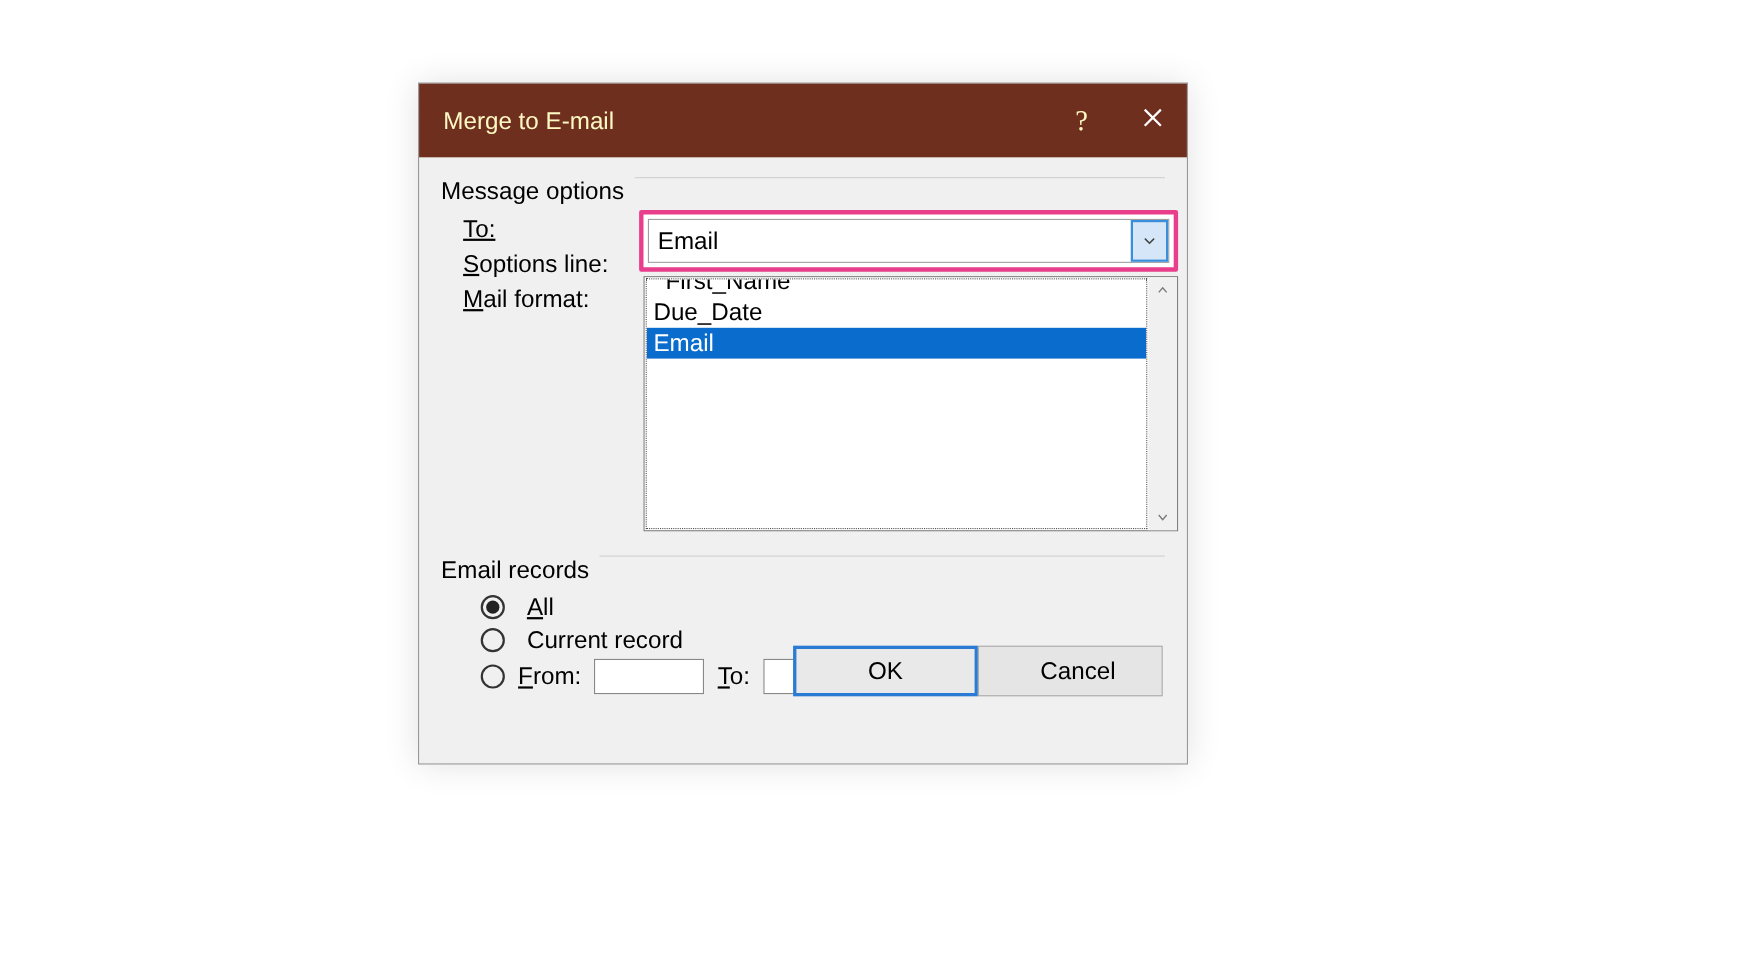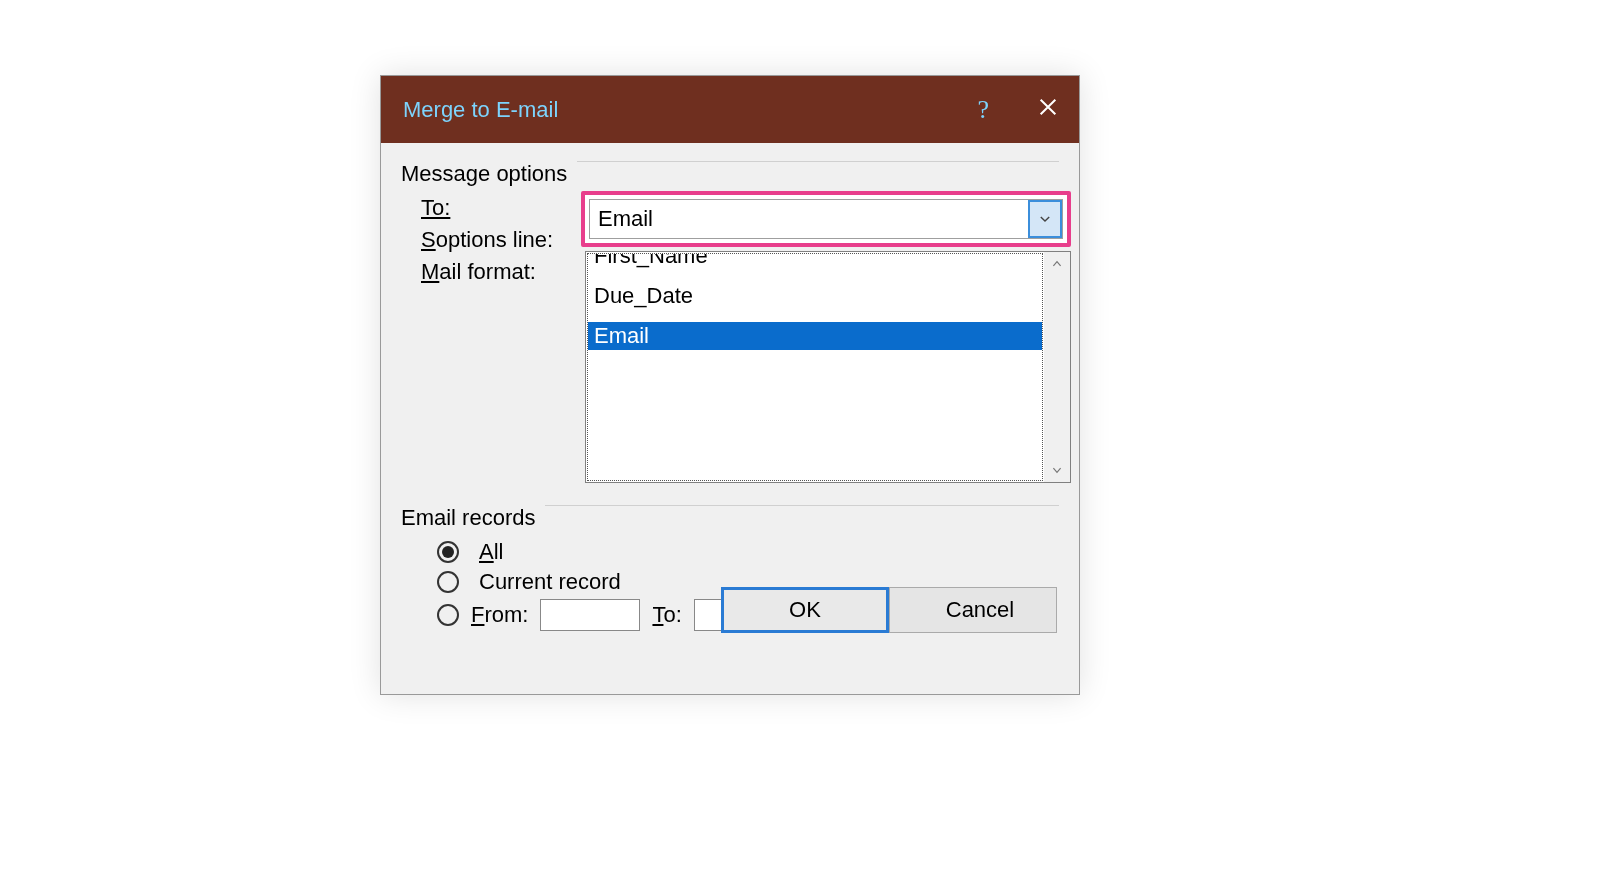--- a/index.html
+++ b/index.html
@@ -17,21 +17,21 @@
     top: 75px;
     width: 700px;
     height: 620px;
     background: #f0f0f0;
     border: 1px solid #999;
     box-shadow: 0 0 30px rgba(0,0,0,0.12);
   }
   .titlebar {
     height: 67px;
     background: #6f2f1f;
-    color: #7dd3fc;
+    color: #fef9c3;
     display: flex;
     align-items: center;
     padding: 0 20px 0 22px;
     font-size: 22px;
   }
   .titlebar-title { flex: 1; }
   .titlebar-icons { display: flex; gap: 48px; align-items: center; font-size: 26px; }
   .tb-help { font-family: Georgia, serif; }
   .tb-close svg { width: 22px; height: 22px; }
 
@@ -110,22 +110,22 @@
     display: flex;
     z-index: 2;
   }
   .dd-list {
     flex: 1;
     border: 1px dotted #555;
     margin: 1px;
     overflow: hidden;
     font-size: 22px;
   }
-  .dd-item { padding: 1px 6px; margin-top: 12px; }
-  .dd-item.partial { margin-top: -12px; }
+  .dd-item { padding: 1px 6px; }
+  .dd-item.partial { margin-top: -12px; margin-left: 11px; }
   .dd-item.selected { background: #0a6ccc; color: #fff; }
   .dd-scroll {
     width: 26px;
     display: flex;
     flex-direction: column;
     background: #f0f0f0;
   }
   .dd-scroll .arrow {
     height: 24px;
     display: flex;

